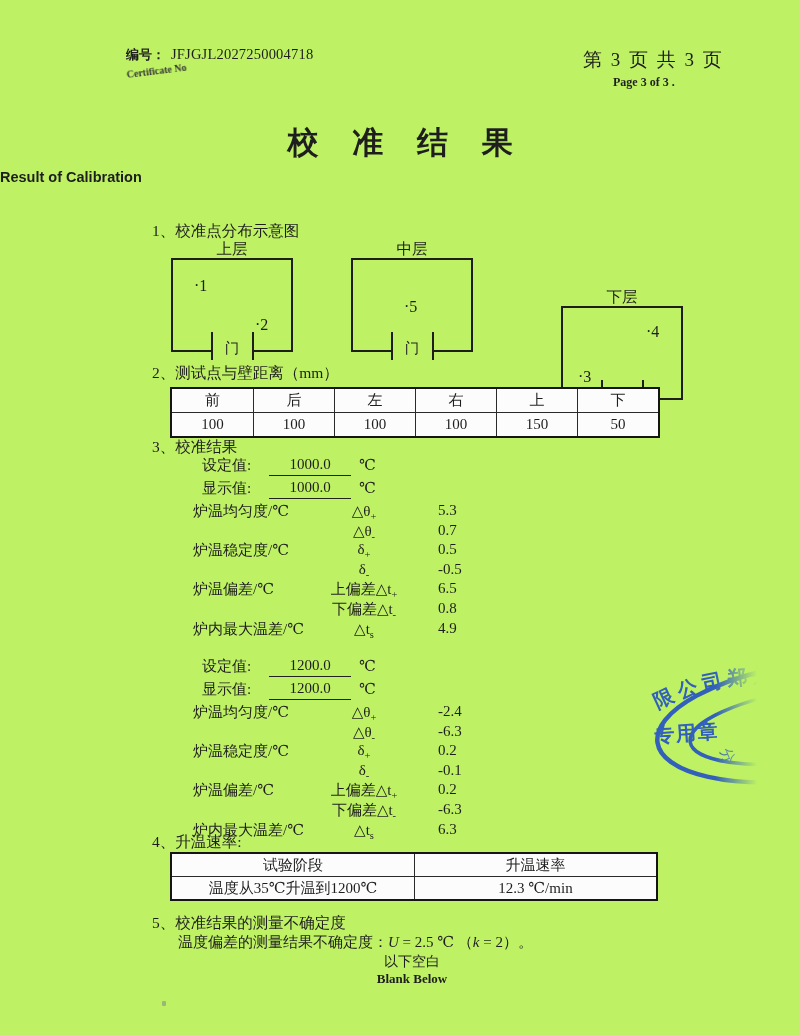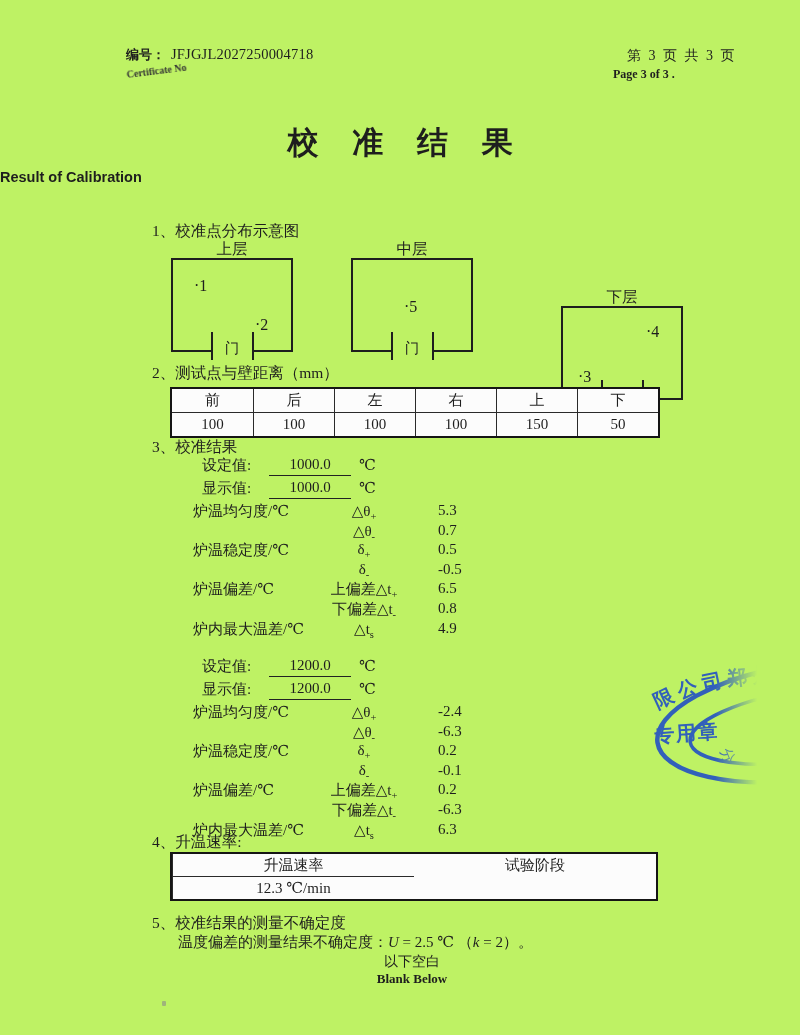--- a/index.html
+++ b/index.html
@@ -10,21 +10,21 @@
     color:#1e1e1e;
   }
   
   .cert-block{position:absolute;left:126px;top:46px;}
   .cert-line1{font-size:14px;white-space:nowrap;}
   .cert-label-cn{font-weight:bold;font-size:13px;letter-spacing:0px;filter:blur(.3px);}
   .cert-number{font-size:14.5px;letter-spacing:.2px;margin-left:6px;}
   .cert-label-en{display:inline-block;font-size:10px;font-weight:bold;color:#333;
     transform:rotate(-7deg);transform-origin:left top;margin-top:3px;filter:blur(.4px);}
   .pageno-block{position:absolute;left:583px;top:47px;text-align:left;}
-  .pageno-cn{font-size:14px;letter-spacing:2px;white-space:nowrap;margin-left:44px;}
+  .pageno-cn{font-size:19px;letter-spacing:2px;white-space:nowrap;}
   .pageno-en{font-size:12px;font-weight:bold;margin-top:2px;margin-left:30px;white-space:nowrap;}
   
   .title-cn{position:absolute;left:0;width:800px;top:122px;text-align:center;
     font-size:31px;font-weight:bold;letter-spacing:13px;text-indent:13px;}
   .title-en{position:absolute;left:0;width:800px;top:169px;text-align:left;
     font-size:14.5px;font-weight:bold;font-family:"Liberation Sans","DejaVu Sans",sans-serif;}
   
   .sec-head{position:absolute;left:152px;font-size:15.5px;white-space:nowrap;text-align:right;}
   
   .diagram{position:absolute;top:241px;}
@@ -226,22 +226,23 @@
     </div>
     <div class="m-row">
       <span class="m-label">炉内最大温差/℃</span>
       <span class="m-sym"><span>△t</span><sub>s</sub></span>
       <span class="m-val">6.3</span>
     </div>
   </div>
 
   <div class="sec-head" style="top:832px;">4、升温速率:</div>
   <div class="tbl t4">
+    <div class="cell first">试验阶段</div>
     <div class="cell">升温速率</div>
-    <div class="cell first">试验阶段</div>
+    <div class="cell first r2">温度从35℃升温到1200℃</div>
     <div class="cell r2">12.3 ℃/min</div>
   </div>
 
   <div class="sec-head" style="top:913px;">5、校准结果的测量不确定度</div>
   <div class="s5-line">
     <span>温度偏差的测量结果不确定度：</span><i>U</i><span> = 2.5 ℃  （</span><i>k</i><span> = 2）。</span>
   </div>
   <div class="blank-cn">以下空白</div>
   <div class="blank-en">Blank Below</div>
 

